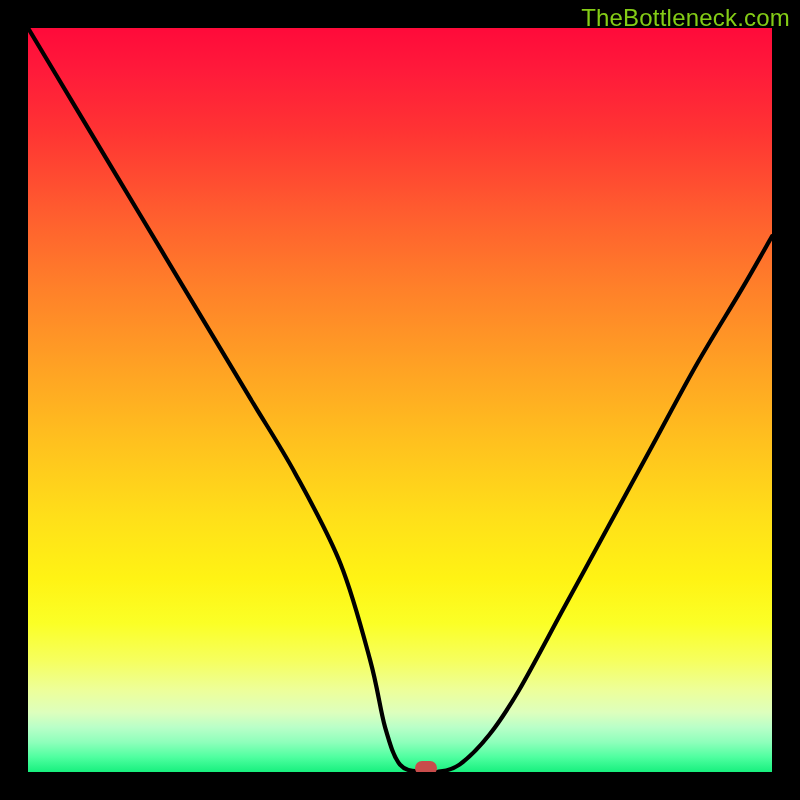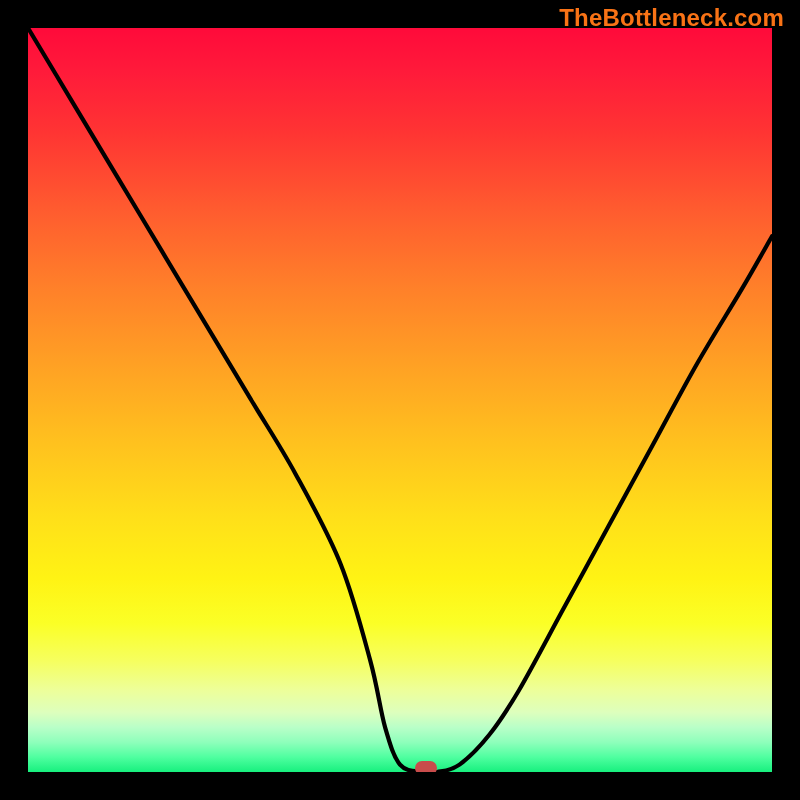--- a/index.html
+++ b/index.html
@@ -13,24 +13,24 @@
   }
   .frame {
     position: relative;
     width: 800px;
     height: 800px;
     background: #000;
   }
   .watermark {
     position: absolute;
     top: 4px;
-    right: 16px;
-    color: #f97316;
+    right: 10px;
+    color: #84cc16;
     font-size: 24px;
-    font-weight: 700;
+    font-weight: 400;
     letter-spacing: 0.2px;
     z-index: 20;
   }
   .plot {
     position: absolute;
     left: 28px;
     top: 28px;
     width: 744px;
     height: 744px;
     overflow: hidden;

